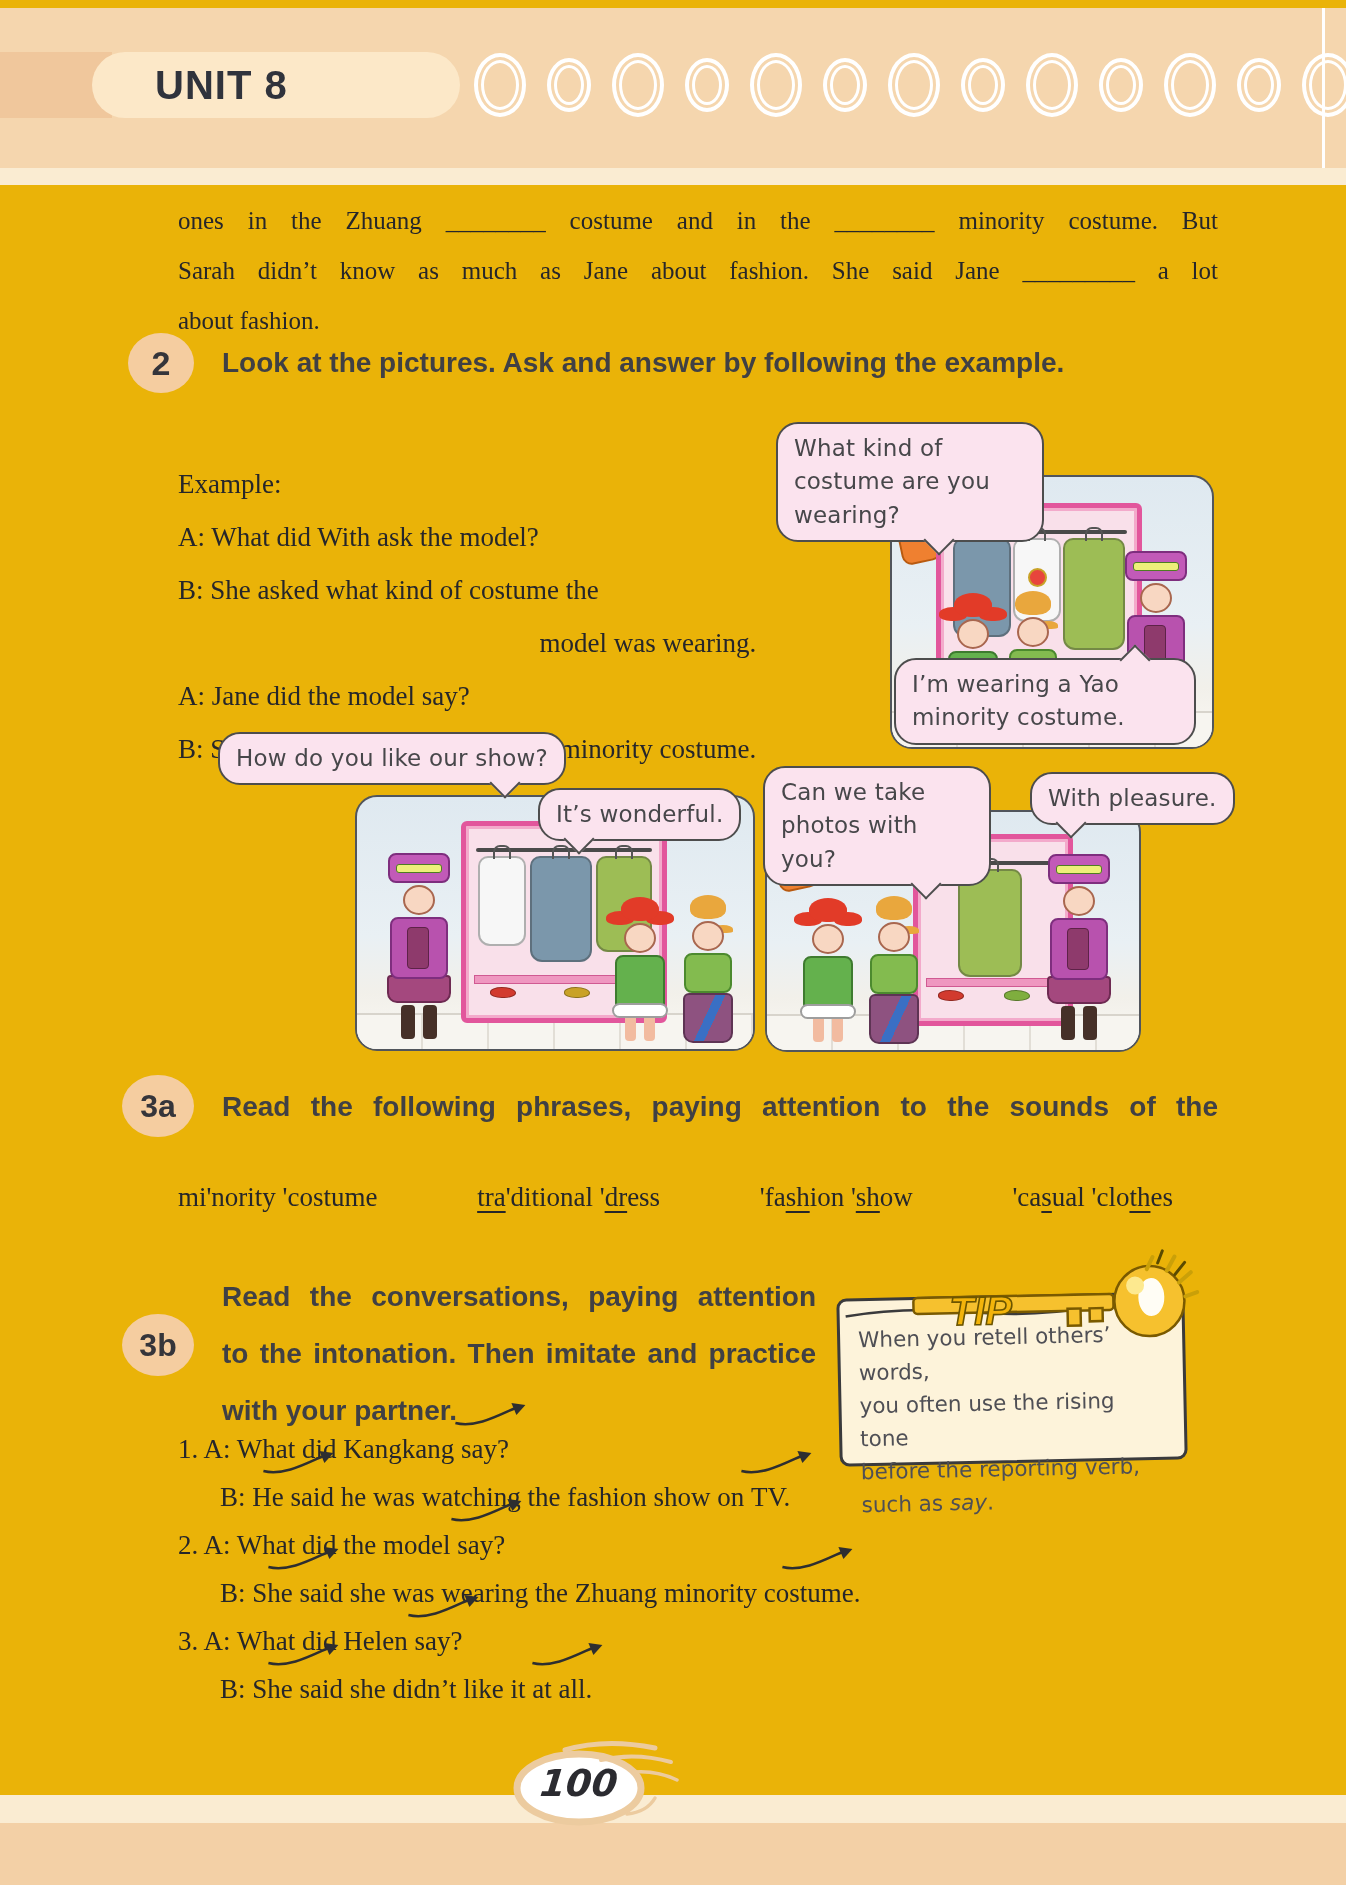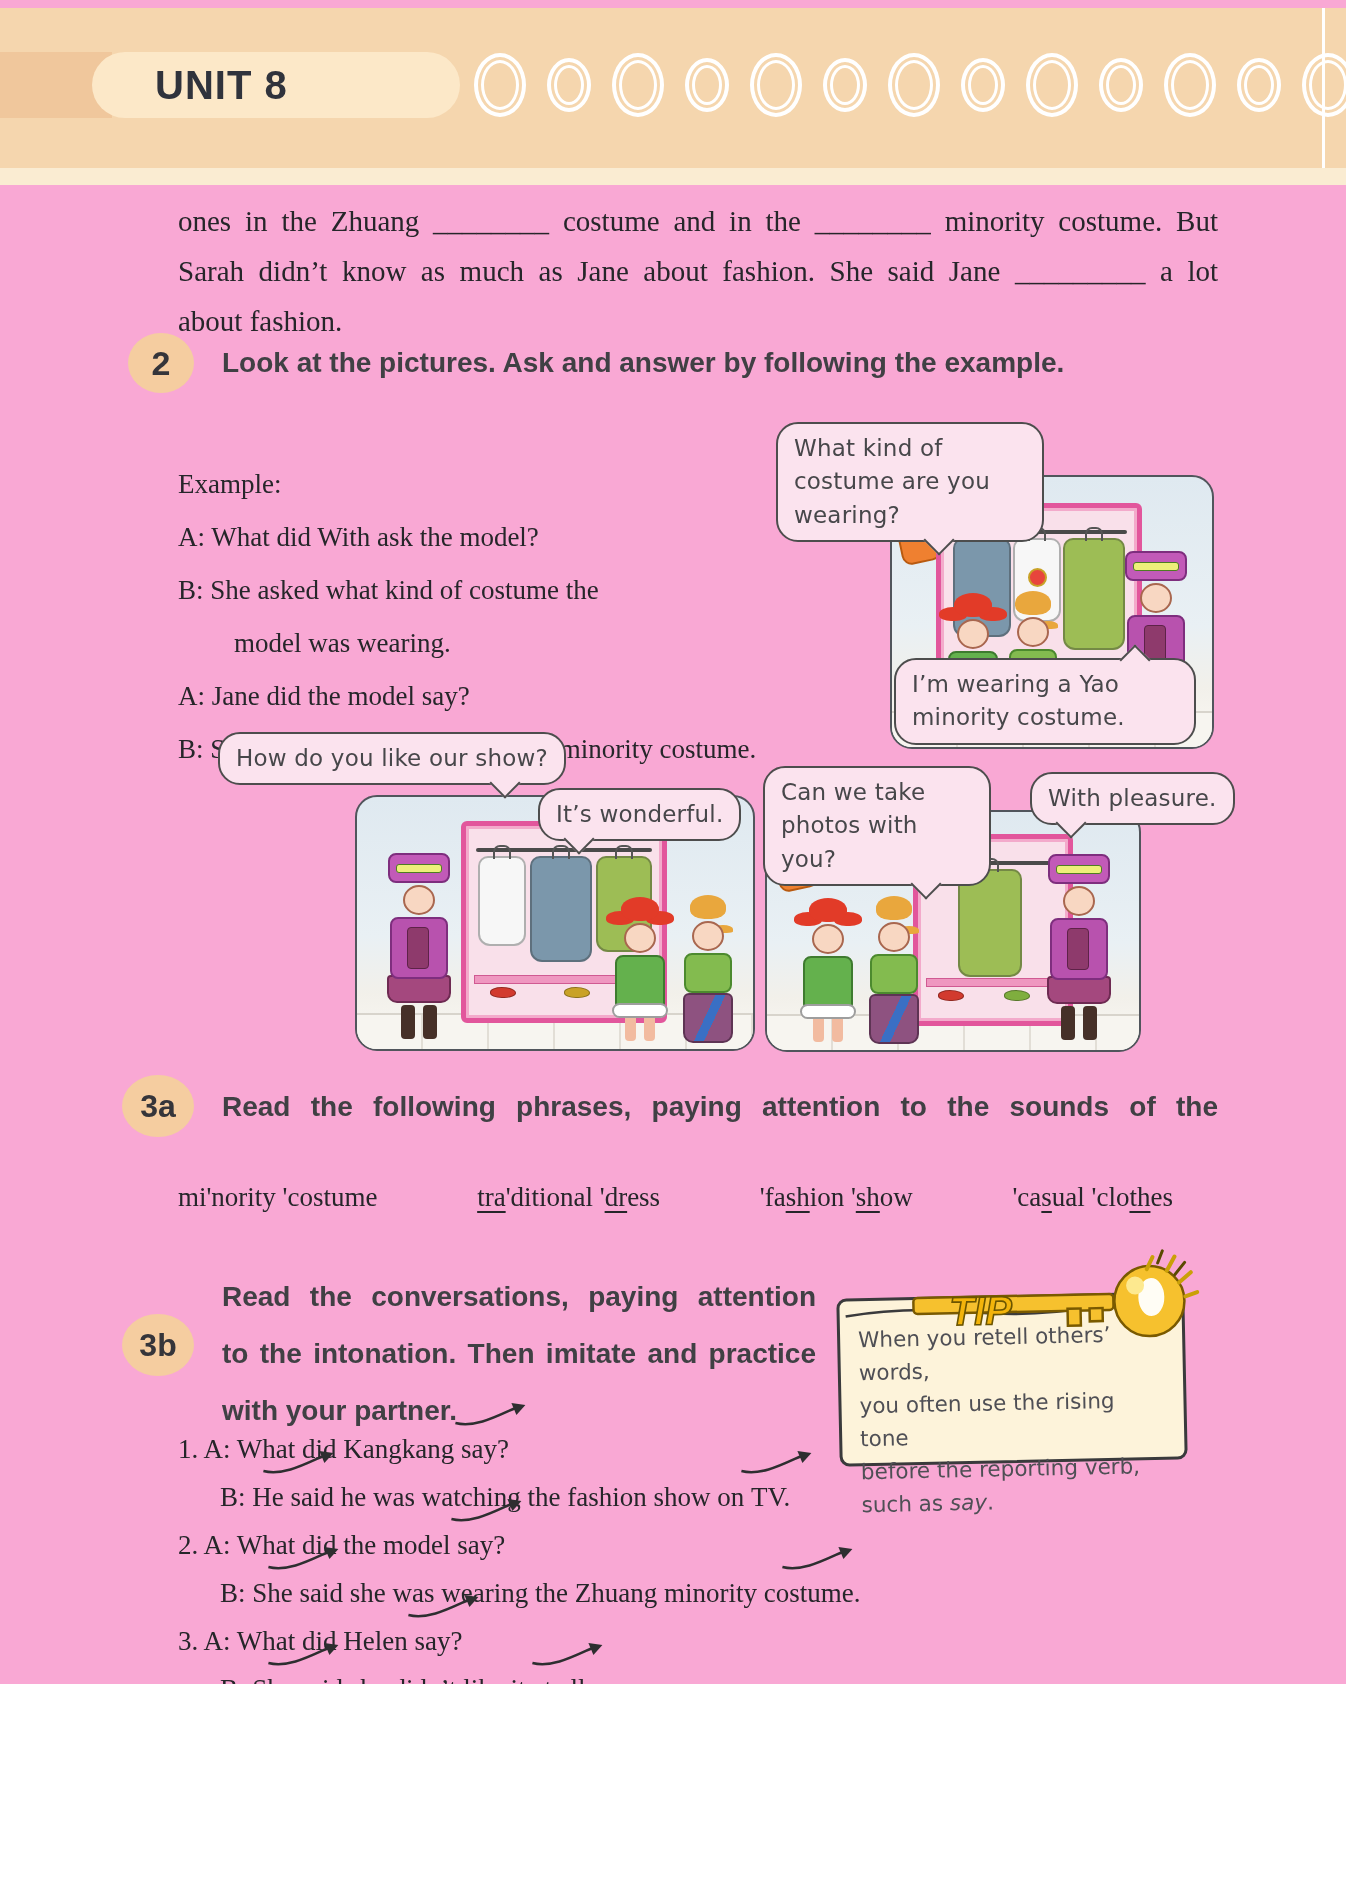--- a/index.html
+++ b/index.html
@@ -1,16 +1,16 @@
 <!DOCTYPE html>
 <html><head>
 <meta charset="utf-8">
 <style>
   html,body{margin:0;padding:0;background:#fff;}
-  .page{position:relative;width:1346px;height:1684px;background:#f9a8d4;overflow:hidden;
+  .page{position:relative;width:1346px;height:1885px;background:#eab308;overflow:hidden;
         font-family:"Liberation Serif",serif;color:#26262a;}
 
   
   .band-top{position:absolute;left:0;top:8px;width:100%;height:160px;background:#f5d6ae;}
   .band-stripe{position:absolute;left:0;top:44px;width:112px;height:66px;background:#f0c79c;}
   .unit-pill{position:absolute;left:92px;top:44px;width:368px;height:66px;background:#fce8c8;
              border-radius:34px;line-height:66px;padding-left:63px;box-sizing:border-box;
              font-family:"Liberation Sans",sans-serif;font-weight:800;font-size:40px;
              letter-spacing:1px;color:#30333c;}
   .rings{position:absolute;left:474px;top:44px;right:0;height:66px;display:flex;
@@ -24,34 +24,34 @@
 
   
   .strip-bottom{position:absolute;left:0;top:1795px;width:100%;height:28px;background:#faecd2;}
   .band-bottom{position:absolute;left:0;top:1823px;width:100%;height:62px;background:#f3d0a6;}
   .page-badge{position:absolute;left:505px;top:1736px;width:180px;height:94px;}
   .badge-num{position:absolute;left:22px;top:26px;width:104px;text-align:center;
              font-family:"DejaVu Sans",sans-serif;font-style:italic;font-weight:bold;
              font-size:37px;color:#2b2b30;transform:skewX(-6deg);}
 
   
-  .serif{font-size:29px;line-height:50px;}
+  .serif{font-size:25px;line-height:50px;}
   .just{text-align:justify;text-align-last:justify;}
   .sec-circle{position:absolute;width:72px;height:62px;background:#f5cda0;border-radius:50%;
               text-align:center;line-height:62px;font-family:"Liberation Sans",sans-serif;
               font-weight:bold;font-size:32px;color:#35353a;}
   .sec-title{position:absolute;font-family:"Liberation Sans",sans-serif;font-weight:bold;
              font-size:28px;color:#404044;}
 
   .intro{position:absolute;left:178px;top:196px;width:1040px;}
 
   
   .exwrap{position:absolute;left:178px;top:430px;width:1100px;height:645px;}
   .ex-lines{position:absolute;left:0;top:28px;font-size:27px;line-height:53px;}
-  .ex-indent{padding-left:56px;}
+  .ex-indent{padding-left:56px;text-align:right;}
 
   .pic{position:absolute;border:2.5px solid #51555c;border-radius:22px;overflow:hidden;
        background:linear-gradient(#dfe9f0 0%,#e9f0f4 55%,#f2f0ea 78%,#faf8f4 100%);z-index:1;}
   .floor{position:absolute;left:0;right:0;bottom:0;height:34px;border-top:2px solid #d8d4cc;
          background:repeating-linear-gradient(90deg,#f7f5f0 0 64px,#e2ded6 64px 66px);}
   .wardrobe{position:absolute;background:#f9e0ea;border:5px solid #e2569c;border-radius:6px;
             box-shadow:inset 0 0 0 3px #f3aacb;}
   .rail{position:absolute;left:10px;right:10px;top:22px;height:4px;background:#4a4a4a;border-radius:2px;}
   .garment{position:absolute;top:30px;border:2px solid rgba(40,40,40,.35);border-radius:10px 10px 12px 12px;}
   .garment::before{content:"";position:absolute;left:50%;top:-13px;width:14px;height:12px;

